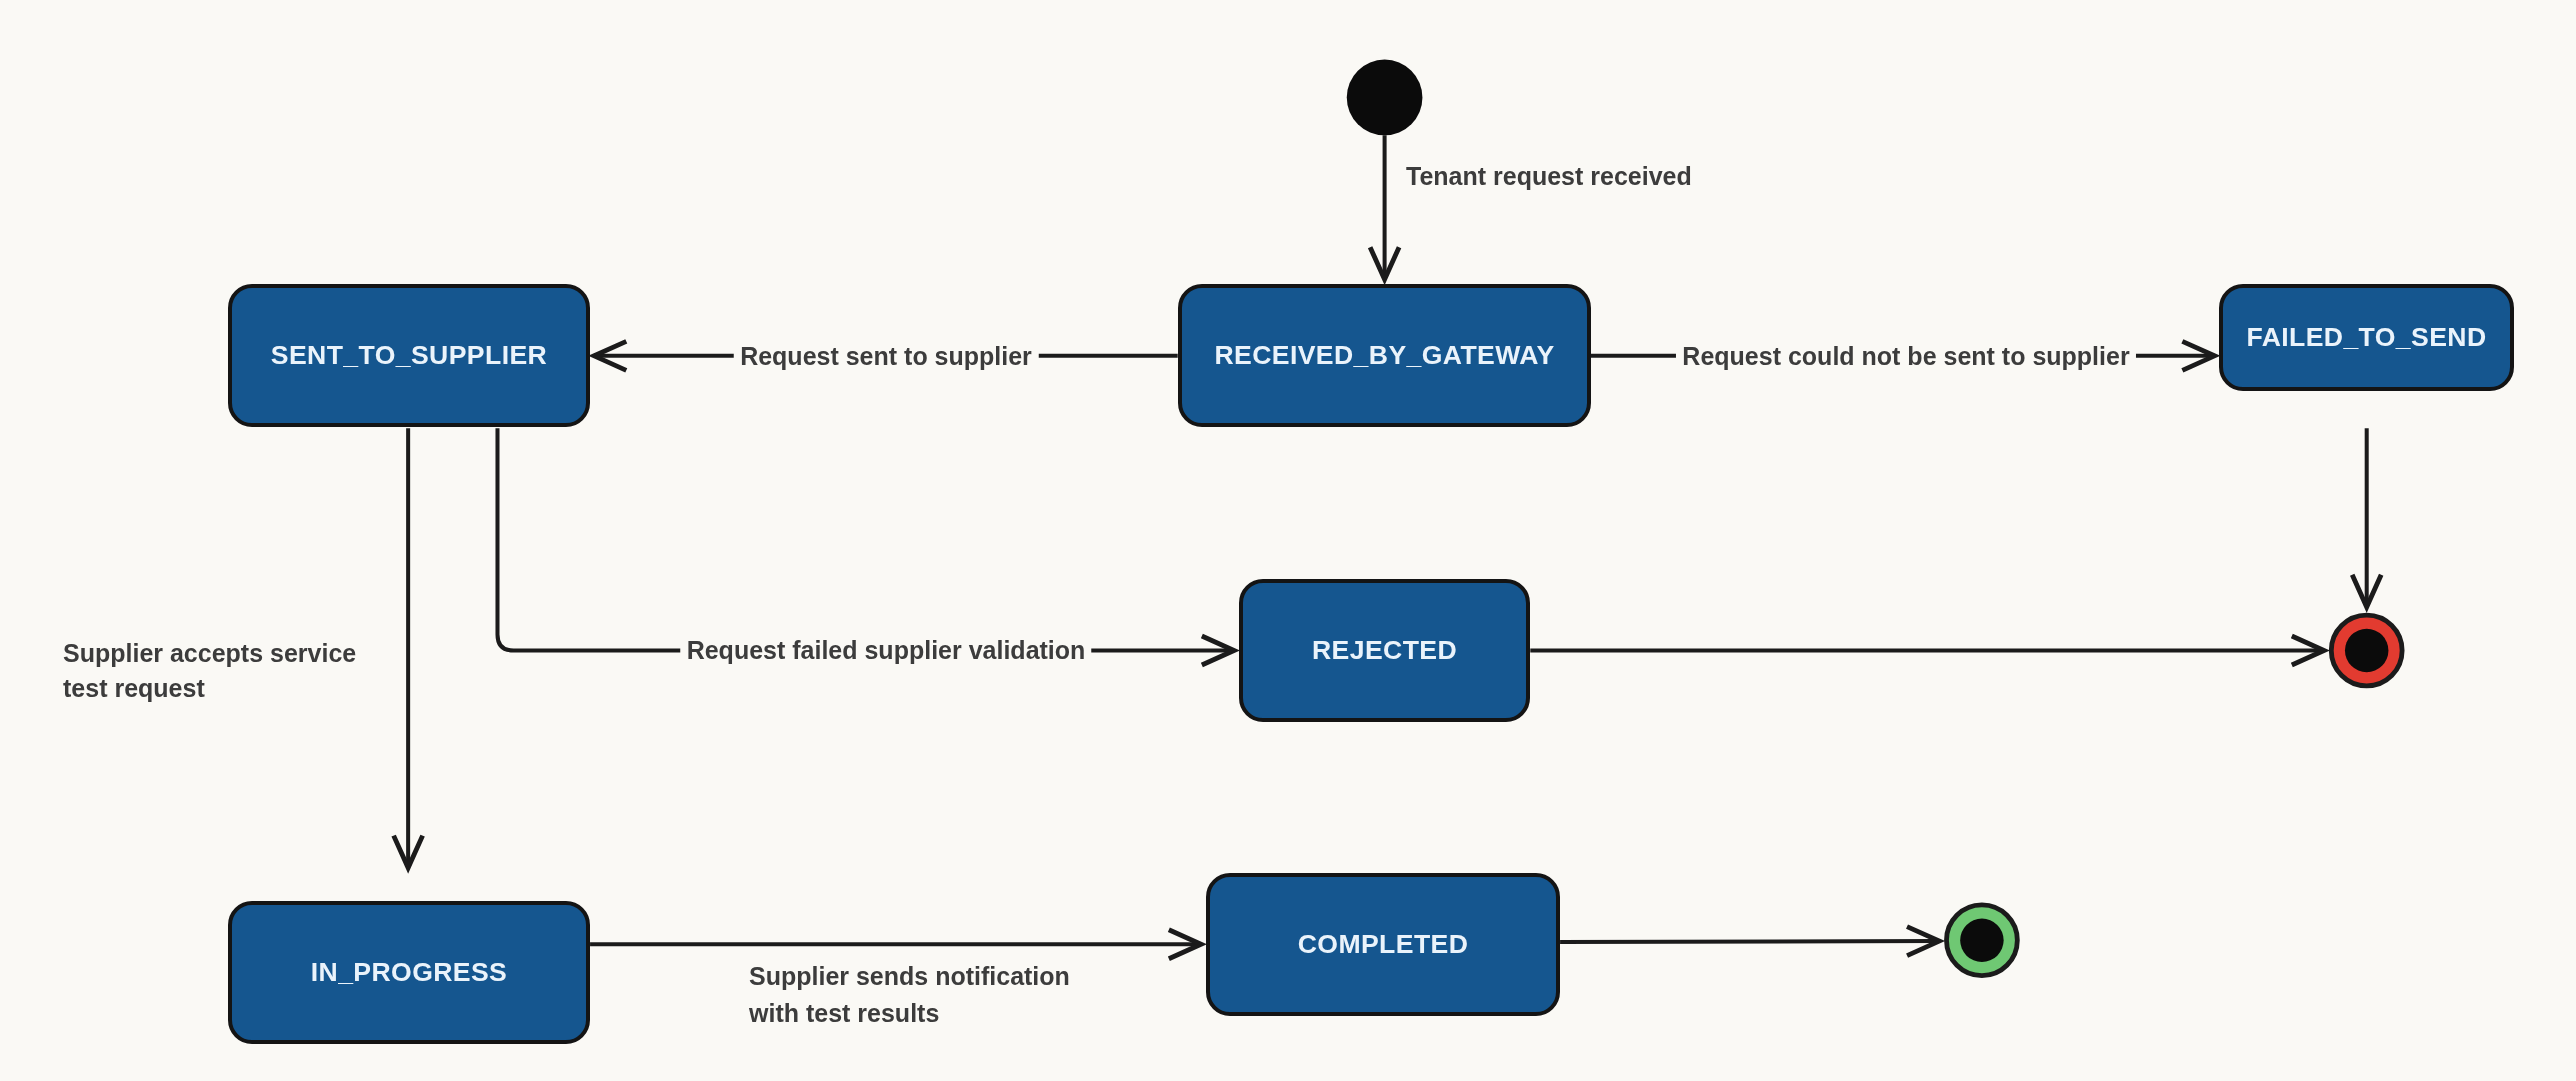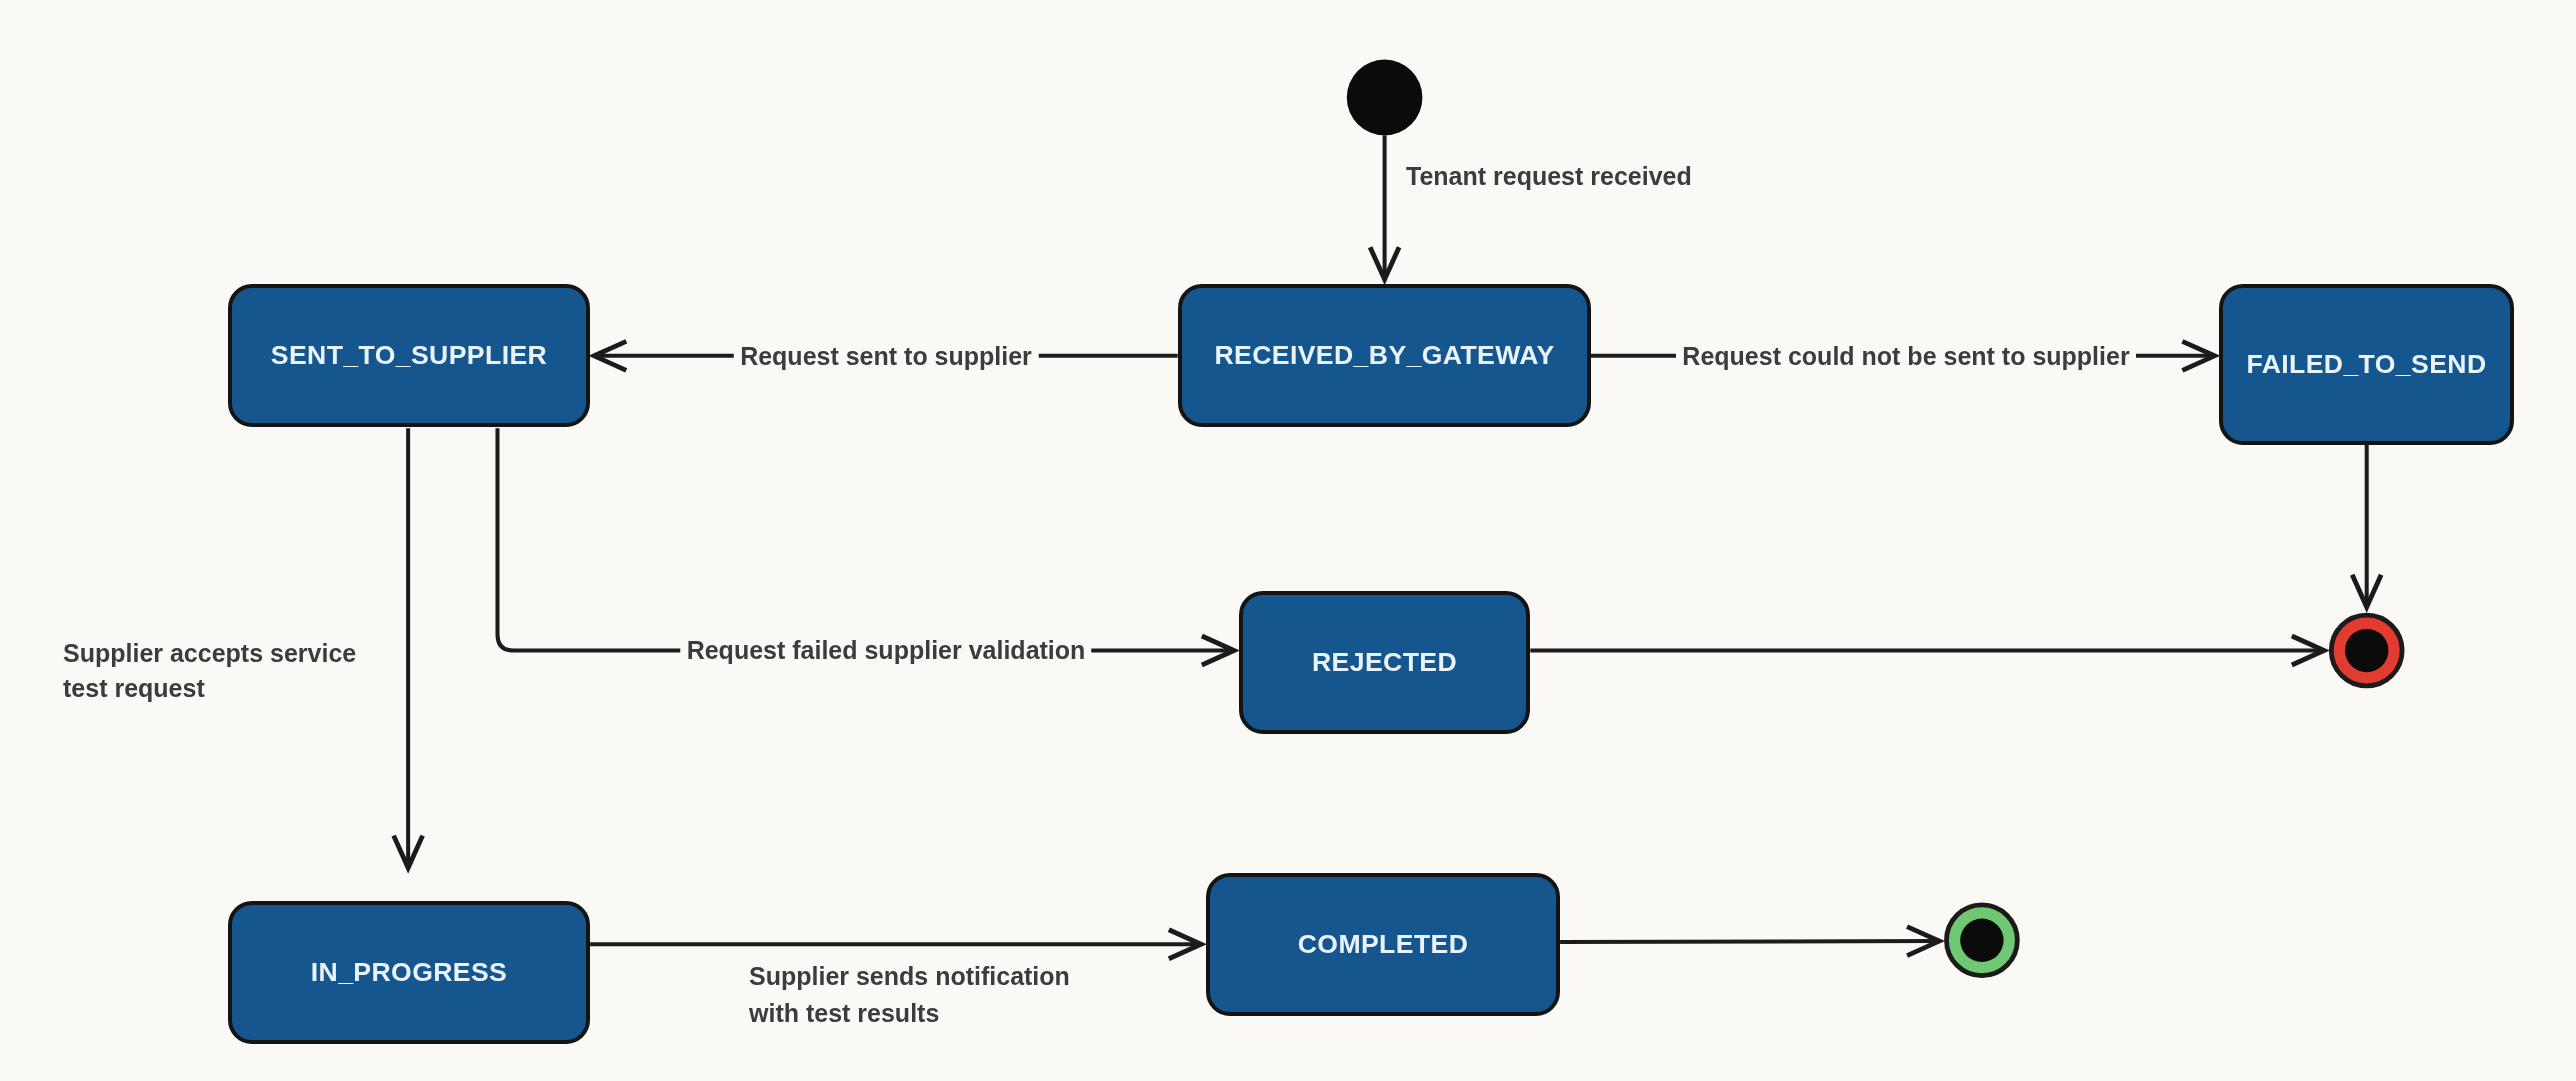--- a/index.html
+++ b/index.html
@@ -73,25 +73,25 @@
   </svg>
 
   <div class="state" style="left:1178px;top:284px;width:413px;height:143px;">
     <span>RECEIVED_BY_GATEWAY</span>
   </div>
 
   <div class="state" style="left:228px;top:284px;width:362px;height:143px;">
     <span>SENT_TO_SUPPLIER</span>
   </div>
 
-  <div class="state" style="left:2219px;top:284px;width:295px;height:161px;">
+  <div class="state" style="left:2219px;top:284px;width:295px;height:107px;">
     <span>FAILED_TO_SEND</span>
   </div>
 
-  <div class="state" style="left:1239px;top:579px;width:291px;height:143px;margin-top:12px;">
+  <div class="state" style="left:1239px;top:579px;width:291px;height:143px;">
     <span>REJECTED</span>
   </div>
 
   <div class="state" style="left:228px;top:873px;width:362px;height:143px;margin-top:28px;">
     <span>IN_PROGRESS</span>
   </div>
 
   <div class="state" style="left:1206px;top:873px;width:354px;height:143px;text-align:right;">
     <span>COMPLETED</span>
   </div>

